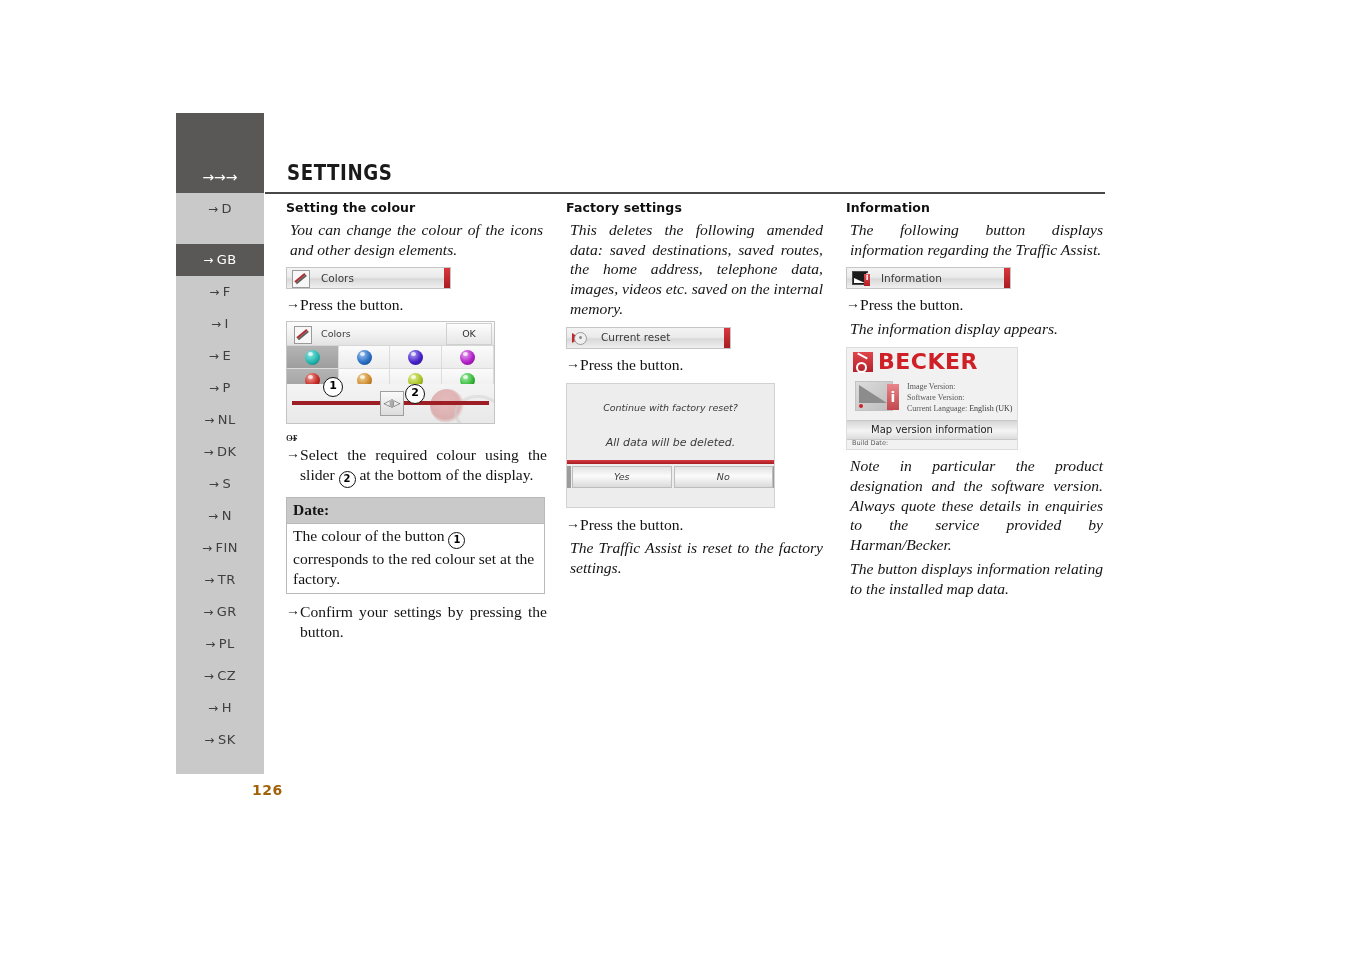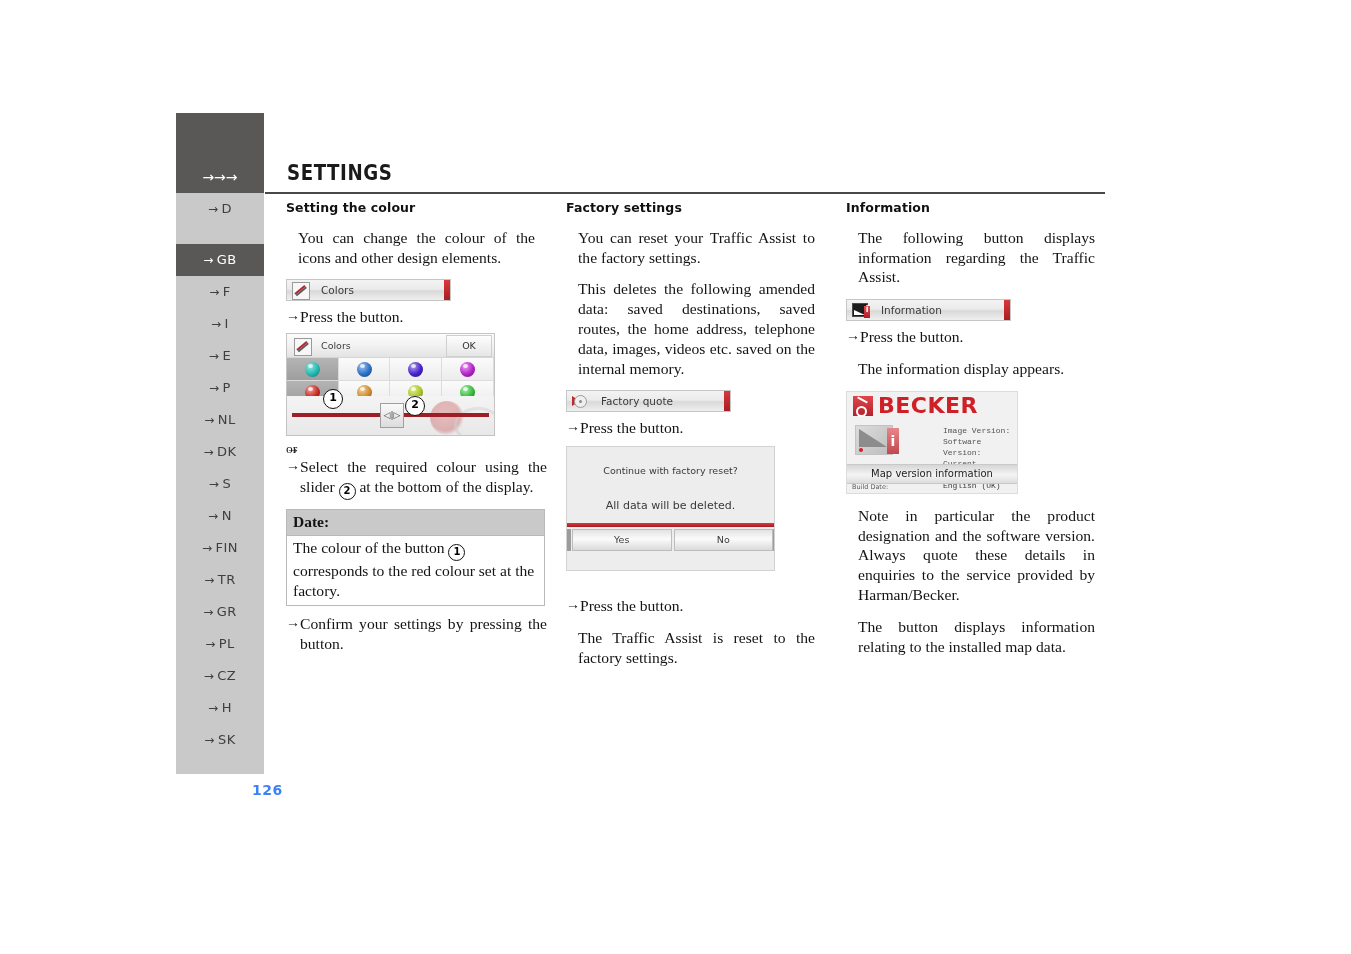--- a/index.html
+++ b/index.html
@@ -95,21 +95,21 @@
   }
 
   
   #page-number {
     position: absolute;
     left: 252px;
     top: 782px;
     font-family: "DejaVu Sans", sans-serif;
     font-weight: bold;
     font-size: 14px;
-    color: #3b82f6;
+    color: #a16207;
     letter-spacing: .5px;
   }
 
   
   .col {
     position: absolute;
     top: 200px;
     width: 261px;
     font-size: 15.6px;
     line-height: 1.27;
@@ -123,23 +123,24 @@
   .sec-head {
     font-family: "DejaVu Sans", sans-serif;
     font-weight: bold;
     font-size: 12.5px;
     color: #111;
     margin: 0 0 3px 0;
     letter-spacing: .1px;
     text-align: left;
   }
   .para {
-    margin: 12px;
+    margin: 4px;
     text-align: justify;
     text-justify: inter-word;
+    font-style: italic;
   }
   .para.last { text-align: left; }
   .step {
     margin: 0;
     text-indent: 0;
     padding-left: 14px;
     position: relative;
     text-align: justify;
   }
   .step.noj { text-align: left; }
@@ -392,22 +393,23 @@
   }
 
   
   .reset-dlg {
     position: relative;
     width: 209px;
     height: 125px;
     background: #ededed;
     border: 1px solid #d2d2d2;
     box-sizing: border-box;
-    margin: 8px 0 25px 0;
+    margin: 8px 0 7px 0;
     overflow:hidden;
+    font-style:italic;
   }
   .rd-t1, .rd-t2 {
     text-align:center;
     font-family:"DejaVu Sans",sans-serif;
     color:#3a3a3a;
   }
   .rd-t1 { font-size: 9.5px; margin-top: 18px; }
   .rd-t2 { font-size: 11px; margin-top: 22px; }
   .rd-redline {
     position:absolute; left:0; right:0; top: 76px;
@@ -490,25 +492,24 @@
     width: 12px; height: 26px;
     background: linear-gradient(to bottom,#e8868a,#c2484e);
   }
   .bk-i:after{
     content:"i"; position:absolute;left:0;right:0;top:0;
     text-align:center;color:#fff;font-family:"DejaVu Sans",sans-serif;
     font-size:14px;font-weight:bold;line-height:26px;
   }
   .bk-lines {
     position:absolute; left:60px; top:33px;
-    font-family:Liberation Mono, monospace;
+    font-family:Liberation Serif, serif;
     font-size: 8px;
     color:#555;
     line-height: 11px;
-    margin-left: 36px;
   }
   .bk-lines .lang-val{ color:#3a3a3a; }
   .bk-mapbtn {
     position:absolute; left:0; right:0; top:72px;
     height: 18px;
     background: linear-gradient(to bottom,#d6d6d6,#f4f4f4 55%, #dddddd);
     border-top:1px solid #c8c8c8; border-bottom:1px solid #c8c8c8;
     display:flex;align-items:center;justify-content:center;
     font-family:"DejaVu Sans",sans-serif;font-size:10px;color:#222;
   }
@@ -665,31 +666,30 @@
     </div>
 
     <p class="step">
       <span class="arr">→</span>
       <span>Confirm your settings by pressing the                button.</span>
     </p>
   </div>
 
   <div class="col" id="col2">
     <div class="sec-head">Factory settings</div>
-    <p class="para">You can reset your Traffic Assist to the factory settings.</p>
     <p class="para">This deletes the following amended data: saved destinations, saved routes, the home address, telephone data, images, videos etc. saved on the internal memory.</p>
 
     <div class="dev-bar">
       <span class="ico">
           <span class="icon-reset">
             <span class="flag"></span>
             <span class="disc"></span>
           </span>
         </span>
-      <span class="lbl">Factory quote</span>
+      <span class="lbl">Current reset</span>
       <span class="cap-right"></span>
     </div>
 
     <p class="step noj">
       <span class="arr">→</span>
       <span>Press the                      button.</span>
     </p>
 
     <div class="reset-dlg">
       <div class="rd-t1">Continue with factory reset?</div>

